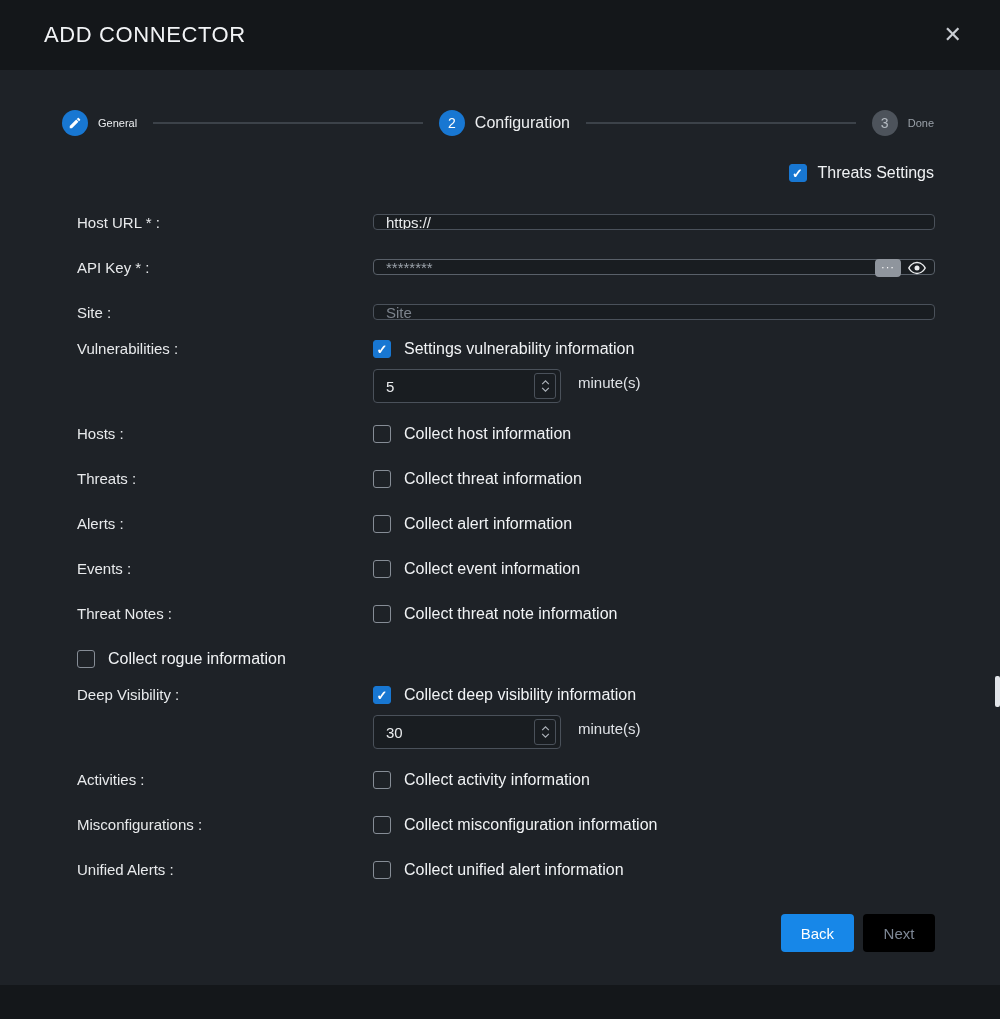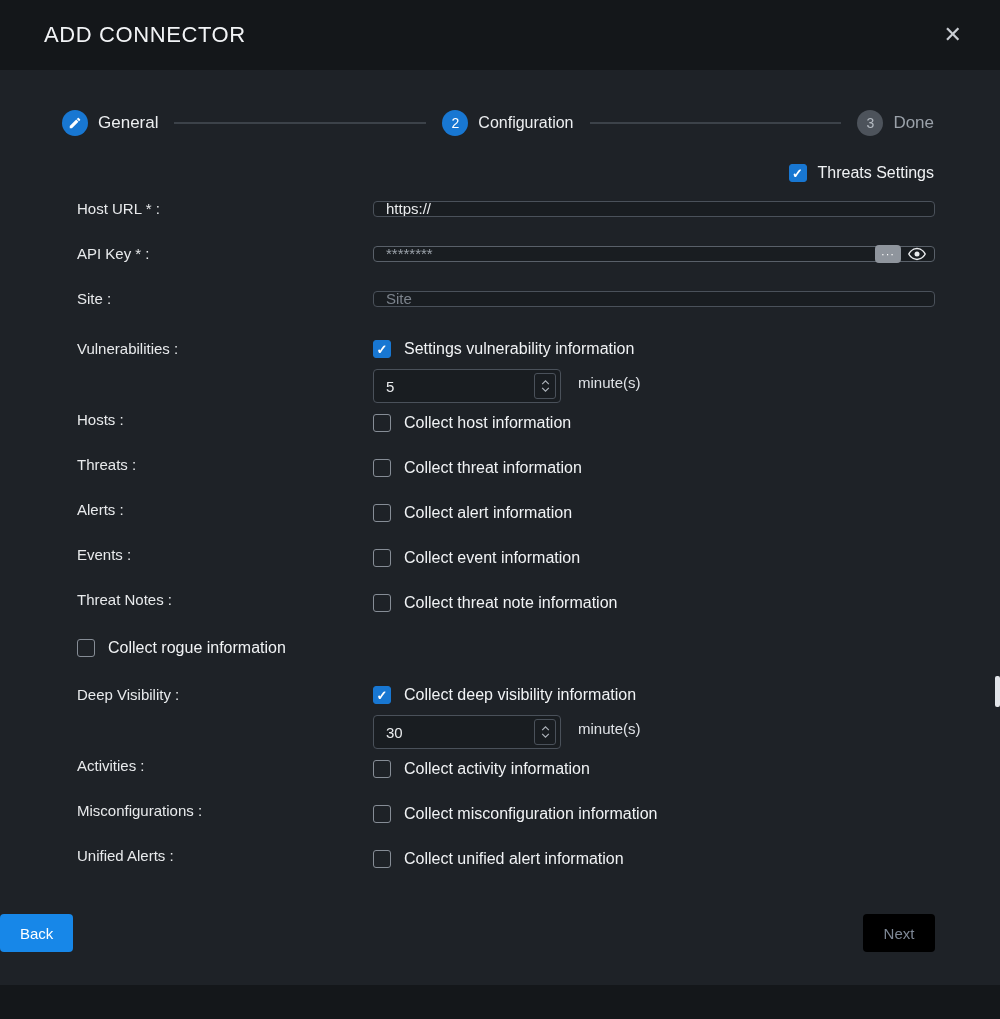--- a/index.html
+++ b/index.html
@@ -55,21 +55,21 @@
   .step { display: flex; align-items: center; gap: 10px; cursor: pointer; }
   .step-circle {
     width: 26px; height: 26px;
     border-radius: 50%;
     display: flex; align-items: center; justify-content: center;
     font-size: 14px;
     flex: 0 0 26px;
   }
   .step-circle.done-blue, .step-circle.active-blue { background: #1877d2; color: #fff; }
   .step-circle.pending { background: #4d535b; color: #b4bac1; }
-  .step-label { font-size: 17px; color: #eceef0; white-space: nowrap; }
+  .step-label { font-size: 11px; color: #eceef0; white-space: nowrap; }
   .step-label.active { font-size: 16px; }
   .step-label.pending { color: #9aa1a9; }
   .step-line { flex: 1 1 auto; height: 2px; background: #3c4249; margin: 0 16px; }
   .pencil-svg { width: 14px; height: 14px; display: block; }
 
   
   .advanced-row {
     display: flex;
     justify-content: flex-end;
     align-items: center;
@@ -94,21 +94,21 @@
     background: transparent;
   }
   .cb.checked {
     background: #1877d2;
     border-color: #1877d2;
     color: #ffffff;
   }
 
   
   .form { padding: 18px 65px 0 77px; }
-  .frow { display: flex; min-height: 45px; }
+  .frow { display: flex; align-items: center; min-height: 45px; }
   .frow.top { align-items: flex-start; }
   .frow.top .flabel { padding-top: 3px; }
   .frow.block { margin-top: 2px; margin-bottom: 8px; }
   .flabel {
     flex: 0 0 296px;
     color: #e8eaec;
     font-size: 15px;
   }
   .fcontrol { flex: 1 1 auto; }
 
@@ -183,21 +183,21 @@
     cursor: pointer;
     flex: 0 0 22px;
   }
   .chev { width: 9px; height: 5px; display: block; }
   .interval-line { display: flex; align-items: center; }
   .minutes { margin-left: 17px; color: #dfe2e6; font-size: 15px; }
 
   
   .footer {
     display: flex;
-    justify-content: space-between;
+    justify-content: flex-end;
     gap: 9px;
     padding: 22px 65px 0 0;
   }
   .btn {
     height: 38px;
     min-width: 72px;
     border: none;
     border-radius: 4px;
     font-size: 15px;
     padding: 0 20px;

